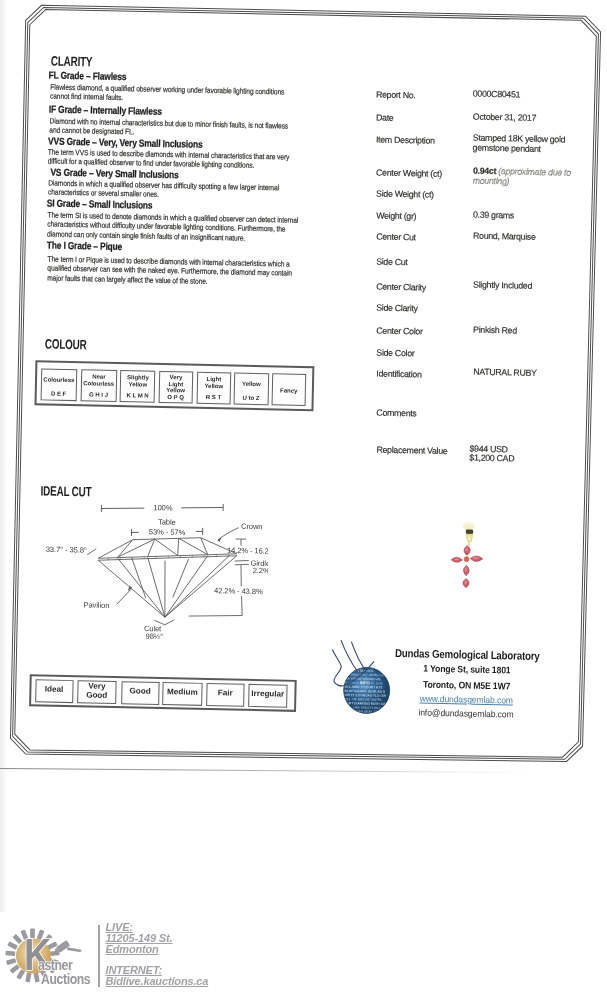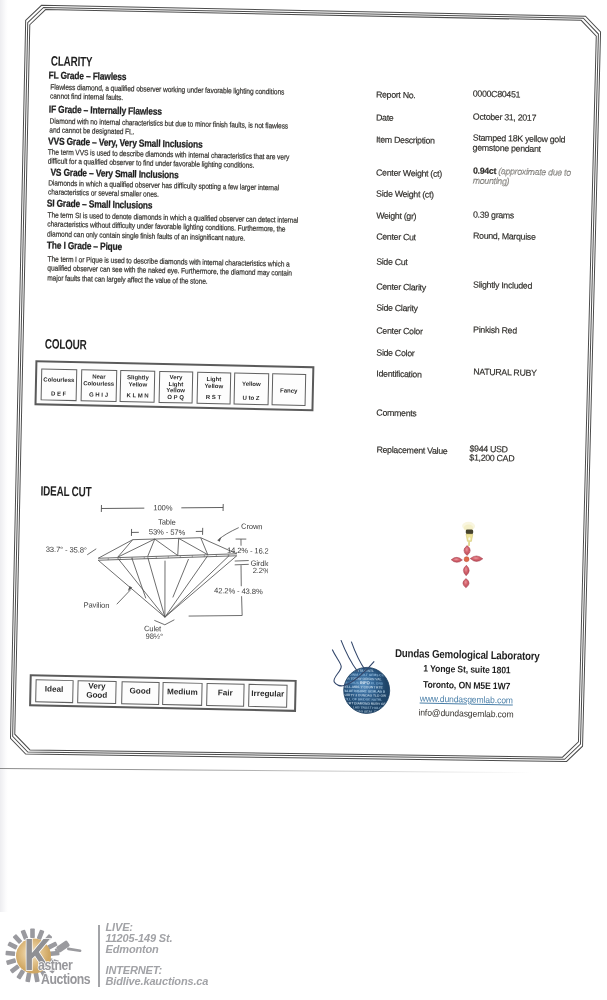--- a/index.html
+++ b/index.html
@@ -10,21 +10,21 @@
 .abs{position:absolute;}
 .h1{font-size:13.6px;font-weight:bold;color:#1f1f1f;letter-spacing:-0.3px;transform:scaleX(0.73);transform-origin:0 0;white-space:nowrap;}
 .h2{font-size:10px;font-weight:bold;color:#1e1e1e;-webkit-text-stroke:0.25px #222;letter-spacing:-0.2px;transform:scaleX(0.84);transform-origin:0 0;white-space:nowrap;}
 .body{font-size:7.7px;color:#2f2d2a;-webkit-text-stroke:0.2px #3a3833;line-height:9.4px;letter-spacing:-0.1px;transform:scaleX(0.86);transform-origin:0 0;white-space:nowrap;}
 .rlabel{font-size:8.8px;color:#2b2926;-webkit-text-stroke:0.15px #33312c;letter-spacing:-0.3px;white-space:nowrap;}
 .rval{position:absolute;left:96.8px;top:-2.2px;font-size:8.8px;color:#2e2c29;letter-spacing:-0.3px;white-space:nowrap;width:140px;line-height:9.3px;}
 .gray-it{color:#b4b2ae;font-style:italic;}
 .ctable{position:absolute;border:2px solid #5a5a5a;background:#fdfdfd;}
 .cell{position:absolute;border:1.4px solid #606060;text-align:center;
       font-weight:bold;color:#2a2a2a;}
-.footer-txt{font-style:italic;font-weight:bold;color:#a2a3a7;font-size:11px;line-height:10.9px;letter-spacing:-0.15px;white-space:nowrap;}
+.footer-txt{font-style:italic;font-weight:bold;color:#a2a3a7;font-size:11px;line-height:10.9px;letter-spacing:-0.15px;white-space:nowrap;text-decoration:underline;}
 </style>
 </head>
 <body>
 
 <div class="abs" style="left:0;top:0;width:8px;height:912px;background:linear-gradient(90deg,#ededf0,#fbfbfc 70%,#fff);"></div>
 
 <div class="page">
 
 <svg class="abs" style="left:-4px;top:-6px;" width="584" height="758" viewBox="-4 -6 584 758">
 <g fill="none" stroke="#4c4c4c" stroke-width="1">

